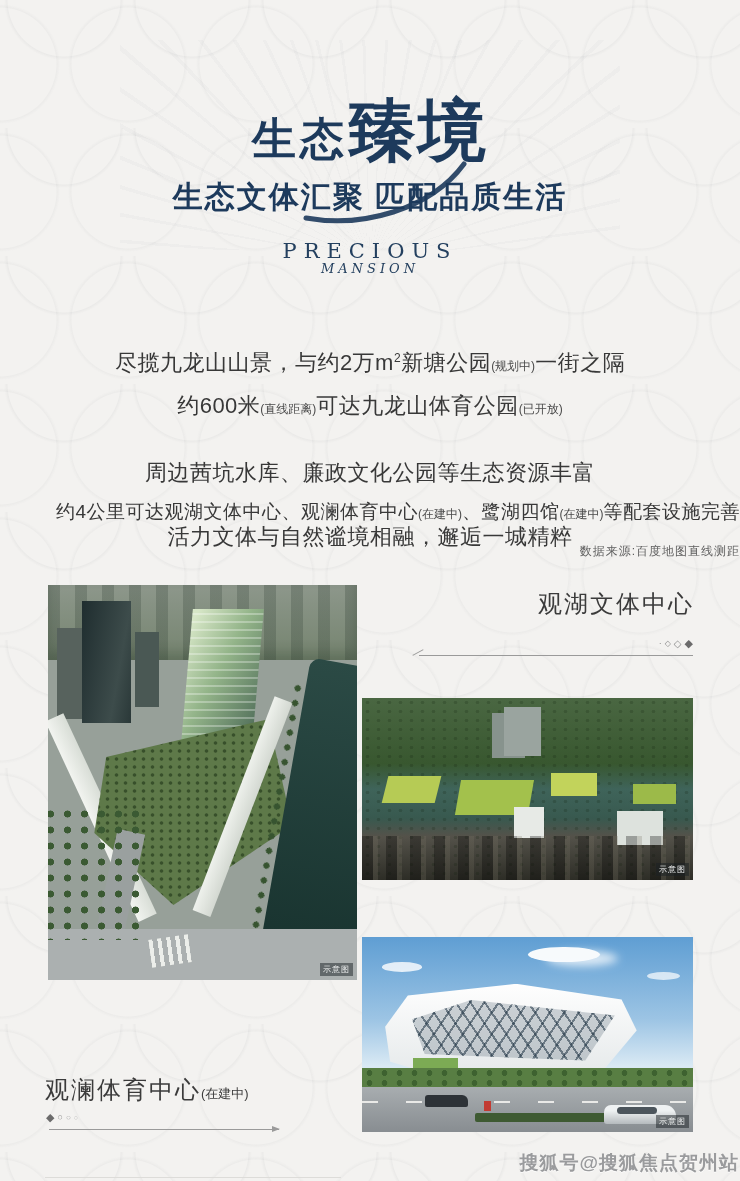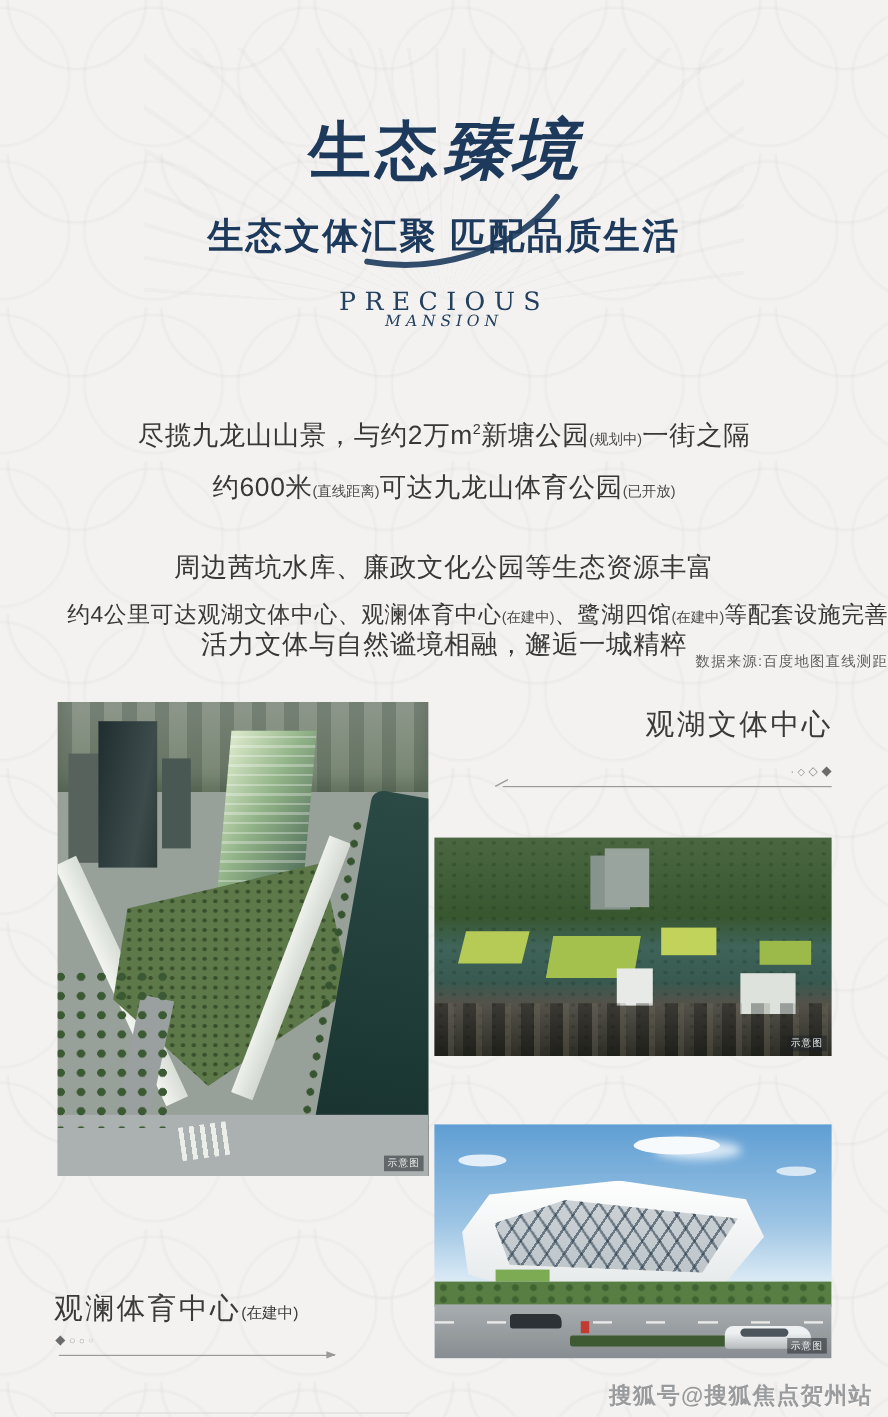--- a/index.html
+++ b/index.html
@@ -12,22 +12,22 @@
       radial-gradient(circle 62px at 50% 0px, transparent 56px, rgba(120,125,130,.12) 57px, transparent 60px),
       radial-gradient(circle 62px at 0% 64px, transparent 56px, rgba(120,125,130,.10) 57px, transparent 60px),
       radial-gradient(circle 62px at 100% 64px, transparent 56px, rgba(120,125,130,.10) 57px, transparent 60px);
     background-size:128px 128px;}
   .rays{position:absolute;left:120px;top:40px;width:500px;height:210px;pointer-events:none;opacity:.6;
     background:repeating-conic-gradient(from -80deg at 50% 105%, rgba(70,80,100,.05) 0deg .8deg, transparent .8deg 6deg);}
 
   
   .title{position:absolute;top:96px;left:0;width:100%;text-align:center;color:#1d3a5c;
          font-family:"DejaVu Serif","Liberation Serif",serif;font-weight:900;line-height:1;}
-  .title .t1{font-size:52px;letter-spacing:4px;}
-  .title .t2{font-size:55px;letter-spacing:2px;font-style:italic;}
+  .title .t1{font-size:44px;letter-spacing:4px;}
+  .title .t2{font-size:68px;letter-spacing:2px;}
   .swash{position:absolute;left:292px;top:158px;pointer-events:none;}
   .subtitle{position:absolute;top:177px;left:0;width:100%;text-align:center;color:#1d3a5c;
             font-size:30px;font-weight:bold;letter-spacing:2px;}
   .brand1{position:absolute;top:239px;left:0;width:100%;text-align:center;color:#24405f;
           font-family:"DejaVu Serif","Liberation Serif",serif;font-size:21px;letter-spacing:7px;}
   .brand2{position:absolute;top:261px;left:0;width:100%;text-align:center;color:#24405f;
           font-family:"DejaVu Serif","Liberation Serif",serif;font-style:italic;font-size:13px;letter-spacing:4px;}
 
   
   .fline{position:absolute;left:0;width:100%;text-align:center;color:#383838;
@@ -139,21 +139,21 @@
      background:repeating-linear-gradient(90deg,#e9e9e7 0 16px,transparent 16px 44px);}
   .pb-median{left:34%;bottom:5%;width:42%;height:5%;background:#3e5a32;border-radius:2px;}
   .pb-car1{left:19%;bottom:13%;width:13%;height:6%;background:#2d3237;border-radius:3px 6px 2px 2px;}
   .pb-cone{left:37%;bottom:11%;width:2%;height:5%;background:#c23b33;}
   .pb-car2{right:5%;bottom:4%;width:22%;height:10%;border-radius:7px 11px 3px 3px;
      background:linear-gradient(180deg,#eef1f2 30%,#b5babd);}
   .pb-car2:after{content:"";position:absolute;left:18%;top:10%;width:55%;height:38%;
      background:#4c555c;border-radius:4px;}
 
   
-  .sohu{position:absolute;top:1150px;right:13px;font-size:19px;font-weight:bold;
+  .sohu{position:absolute;top:1150px;right:1px;font-size:19px;font-weight:bold;
         color:#9a9b9d;letter-spacing:1px;text-shadow:0 1px 0 rgba(255,255,255,.7);}
 </style>
 </head>
 <body>
 
 <div class="page">
   <div class="texture"></div>
   <div class="rays"></div>
 
   <div class="title"><span class="t1">生态</span><span class="t2">臻境</span></div>

